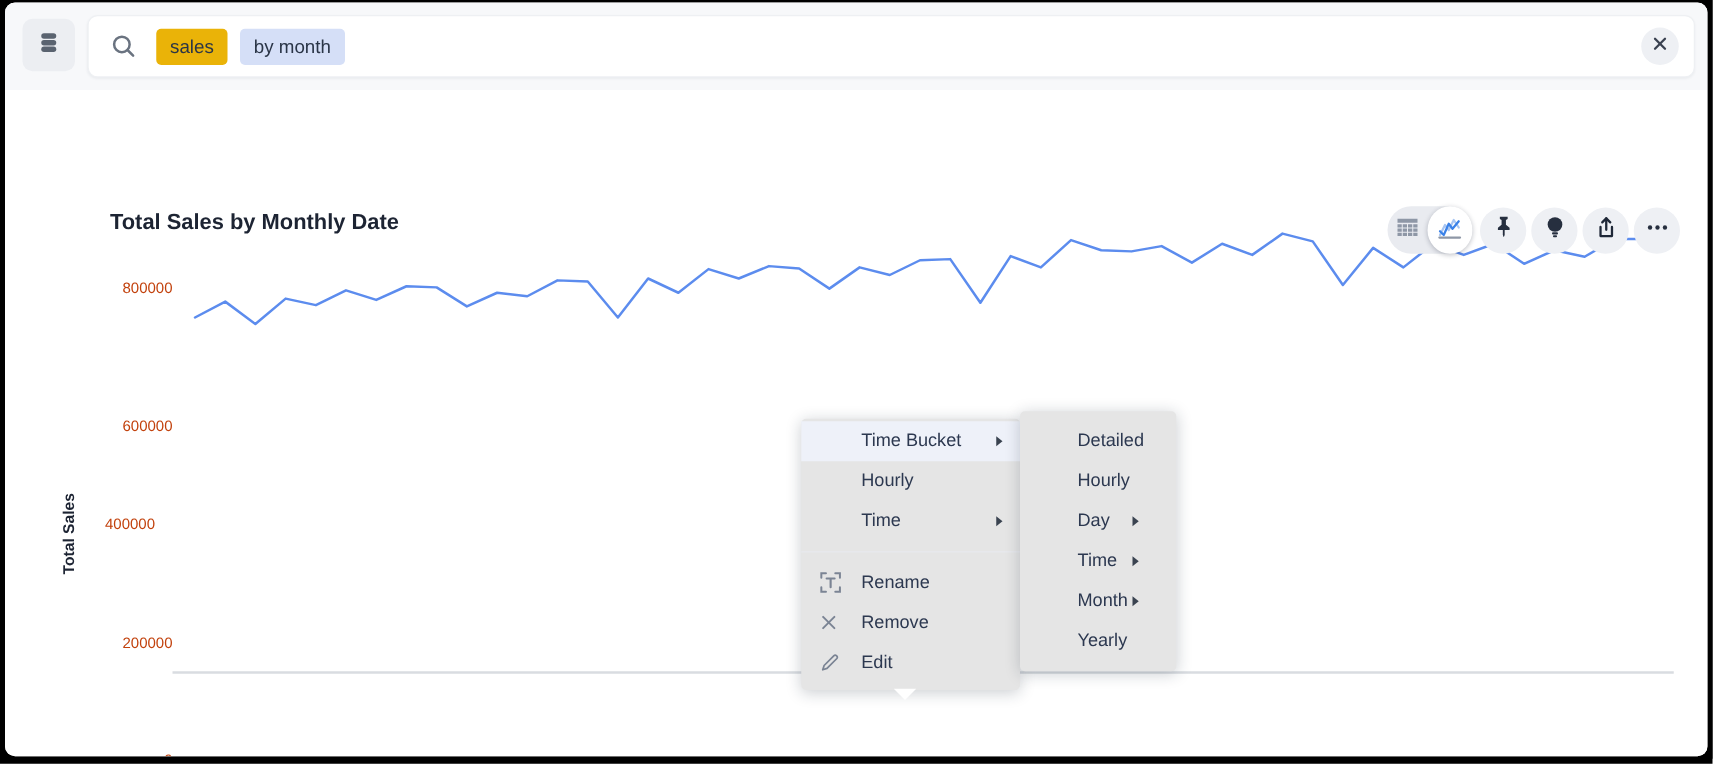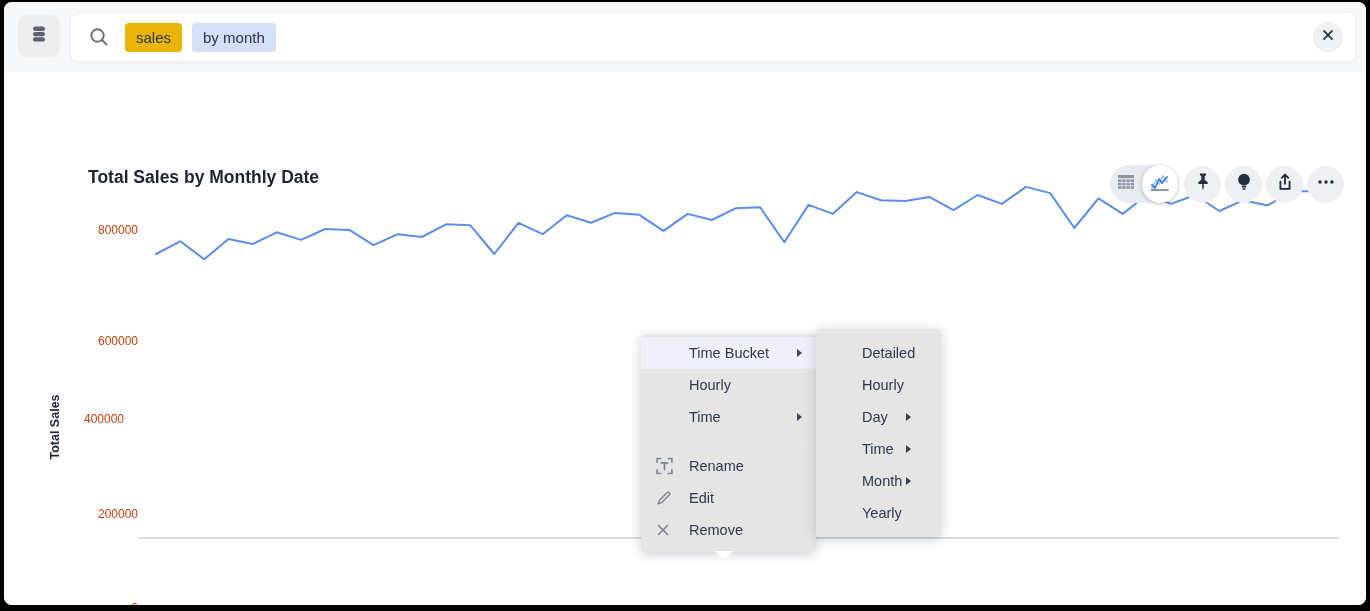--- a/index.html
+++ b/index.html
@@ -216,35 +216,35 @@
         <span class="micon">
           <svg width="17" height="17" viewBox="0 0 16 16" fill="none" stroke="currentColor" stroke-width="1.5" stroke-linecap="round">
             <path d="M1,4.5 V1 H4.5 M11.5,1 H15 V4.5 M15,11.5 V15 H11.5 M4.5,15 H1 V11.5"></path>
             <path d="M5,5 H11 M8,5 V11.5" stroke-width="1.6"></path>
           </svg>
         </span>
         <span class="txt">Rename</span>
       </div>
       <div class="mrow">
         <span class="micon">
-          <svg width="16" height="16" viewBox="0 0 16 16" fill="none" stroke="currentColor" stroke-width="1.4" stroke-linejoin="round">
-            <path d="M2.2,13.8 L3.3,10.4 L11.2,2.5 a1.3,1.3 0 0 1 1.85,0 l0.45,0.45 a1.3,1.3 0 0 1 0,1.85 L5.6,12.7 Z"></path>
-          </svg>
-        </span>
-        <span class="txt">Edit</span>
-      </div>
-      <div class="mrow">
-        <span class="micon">
           <svg width="14" height="14" viewBox="0 0 14 14" stroke="currentColor" stroke-width="1.6" stroke-linecap="round">
             <line x1="2.5" y1="2.5" x2="11.5" y2="11.5"></line>
             <line x1="11.5" y1="2.5" x2="2.5" y2="11.5"></line>
           </svg>
         </span>
         <span class="txt">Remove</span>
       </div>
+      <div class="mrow">
+        <span class="micon">
+          <svg width="16" height="16" viewBox="0 0 16 16" fill="none" stroke="currentColor" stroke-width="1.4" stroke-linejoin="round">
+            <path d="M2.2,13.8 L3.3,10.4 L11.2,2.5 a1.3,1.3 0 0 1 1.85,0 l0.45,0.45 a1.3,1.3 0 0 1 0,1.85 L5.6,12.7 Z"></path>
+          </svg>
+        </span>
+        <span class="txt">Edit</span>
+      </div>
     </div>
 
   <div class="menu menu-sub" id="sub-menu">
       <div class="mrow">
         <span class="txt">Detailed</span>
       </div>
       <div class="mrow">
         <span class="txt">Hourly</span>
       </div>
       <div class="mrow">

